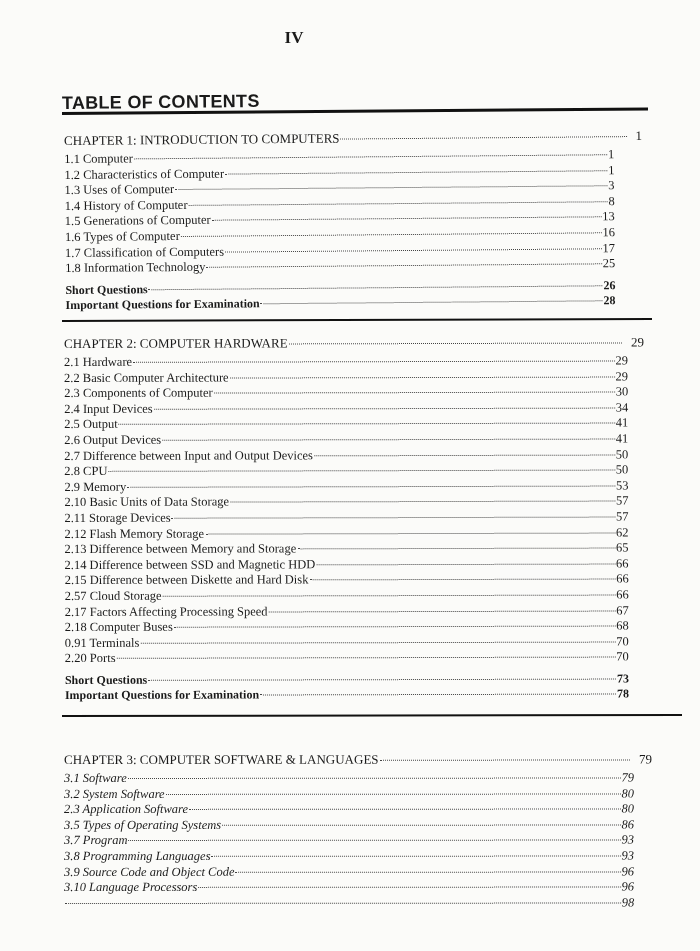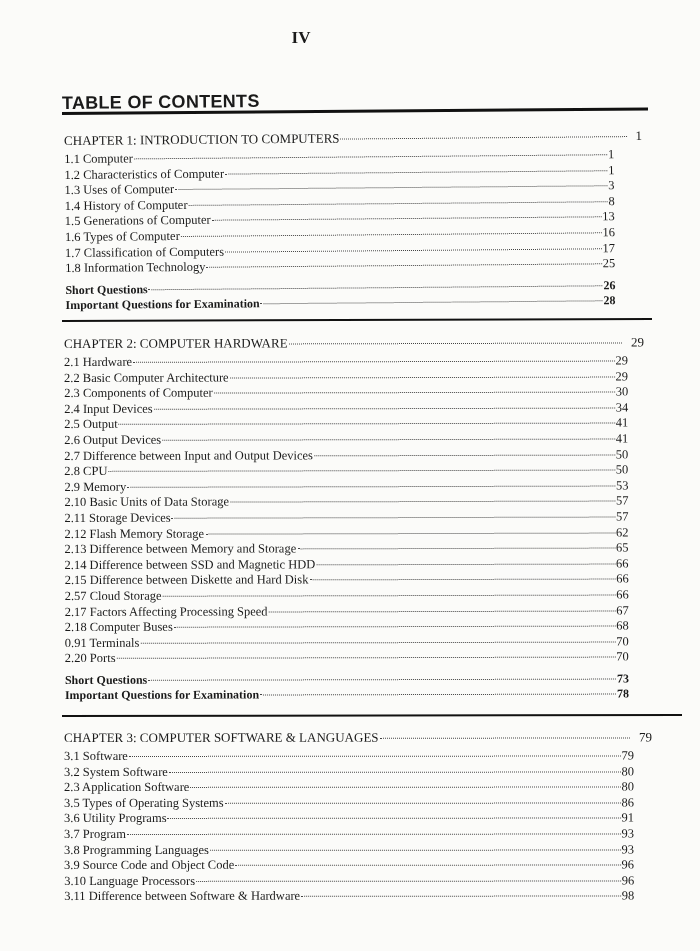--- a/index.html
+++ b/index.html
@@ -4,21 +4,21 @@
   <style>
     html, body { margin: 0; padding: 0; }
     body {
       width: 700px; height: 951px; overflow: hidden;
       background: #fbfbf9;
       color: #1a1a1a;
       font-family: "Liberation Serif", serif;
       position: relative;
     }
     .page-number {
-      position: absolute; top: 28px; left: 11px; width: 580px;
+      position: absolute; top: 28px; left: 4px; width: 580px;
       text-align: center; font-size: 17px; font-weight: bold;
       font-family: "Liberation Serif", serif;
     }
     .toc-title {
       position: absolute; top: 93px; left: 62px;
       font-family: "Liberation Sans", sans-serif;
       font-weight: bold; font-size: 18px; letter-spacing: 0.3px;
       transform: rotate(-0.6deg); transform-origin: left bottom;
     }
     .rule {
@@ -44,22 +44,22 @@
     .entry.question { font-weight: bold; font-size: 12px; }
     .spacer { height: 6px; }
 
     #ch1 { top: 133px; width: 578px; transform: rotate(-0.5deg); transform-origin: left top; }
     #ch1 .entry.chapter { width: 578px; }
     #ch1 .sub { width: 550px; }
 
     #ch2 { top: 336px; width: 580px; transform: rotate(-0.15deg); transform-origin: left top; }
     #ch2 .sub { width: 564px; }
 
-    #ch3 { top: 730px; width: 588px; transform: rotate(-0.05deg); transform-origin: left top; }
-    #ch3 .sub { width: 570px; }
+    #ch3 { top: 752px; width: 588px; transform: rotate(-0.05deg); transform-origin: left top; }
+    #ch3 .sub { width: 570px; font-style: italic; }
   </style>
 </head>
 <body>
 
 <div class="page-number">IV</div>
 <div class="toc-title">TABLE OF CONTENTS</div>
 <div class="rule title-rule"></div>
 
 <div class="section" id="ch1">
     <div class="entry chapter">
@@ -261,42 +261,36 @@
       <span class="label">2.3 Application Software</span>
       <span class="dots"></span>
       <span class="pg">80</span>
     </div>
     <div class="entry sub">
       <span class="label">3.5 Types of Operating Systems</span>
       <span class="dots"></span>
       <span class="pg">86</span>
     </div>
     <div class="entry sub">
-      <span class="label">3.6 Utility Programs</span>
-      <span class="dots"></span>
-      <span class="pg">91</span>
-    </div>
-    <div class="entry sub">
       <span class="label">3.7 Program</span>
       <span class="dots"></span>
       <span class="pg">93</span>
     </div>
     <div class="entry sub">
       <span class="label">3.8 Programming Languages</span>
       <span class="dots"></span>
       <span class="pg">93</span>
     </div>
     <div class="entry sub">
       <span class="label">3.9 Source Code and Object Code</span>
       <span class="dots"></span>
       <span class="pg">96</span>
     </div>
     <div class="entry sub">
       <span class="label">3.10 Language Processors</span>
       <span class="dots"></span>
       <span class="pg">96</span>
     </div>
     <div class="entry sub">
-      <span class="label">3.11 Difference between Software &amp; Hardware</span>
       <span class="dots"></span>
       <span class="pg">98</span>
     </div>
   </div>
 
 </body></html>

